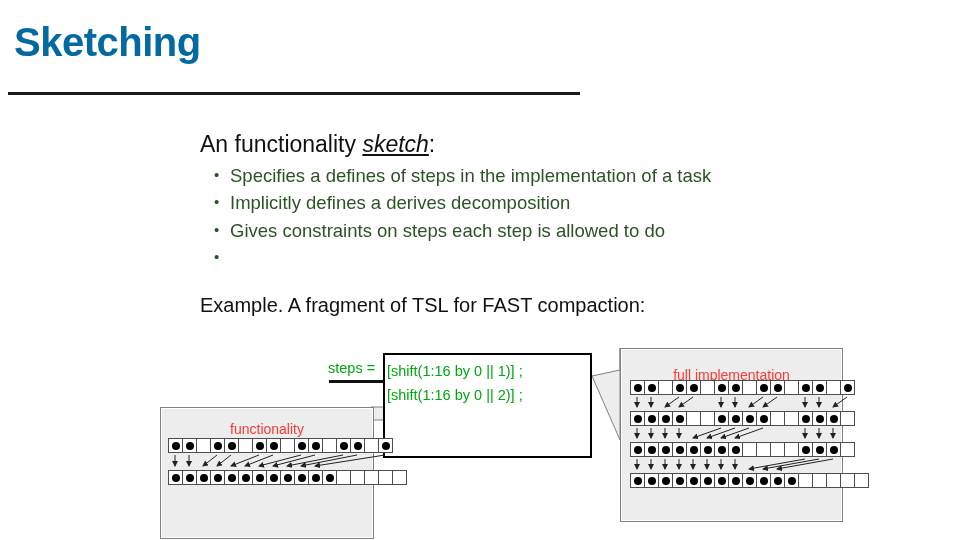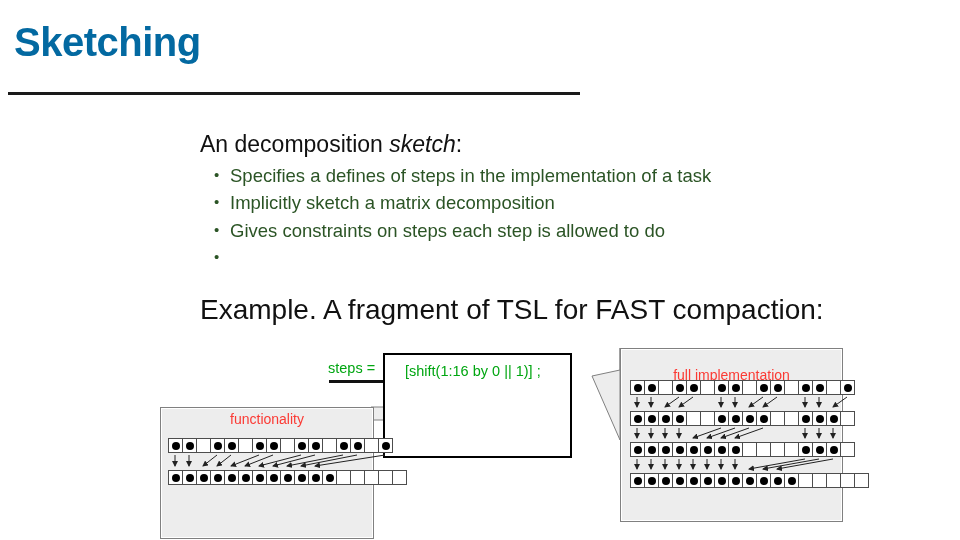--- a/index.html
+++ b/index.html
@@ -40,20 +40,21 @@
   #lead-line {
     position: absolute;
     left: 200px;
     top: 131px;
     font-size: 23px;
     color: #111111;
     white-space: nowrap;
   }
   #lead-line .emph {
     font-style: italic;
+    text-decoration: underline;
   }
 
   #bullet-list {
     position: absolute;
     left: 214px;
     top: 163px;
     width: 730px;
   }
   .bullet-row {
     display: flex;
@@ -71,21 +72,21 @@
     line-height: 1.55;
     color: #2b5425;
   }
   .bullet-text { flex: 1; }
   .bullet-text .cont { display: block; }
 
   #example-line {
     position: absolute;
     left: 200px;
     top: 294px;
-    font-size: 28px;
+    font-size: 20px;
     color: #111111;
     white-space: nowrap;
   }
 
   
   #diagram {
     position: absolute;
     left: 0;
     top: 330px;
     width: 960px;
@@ -111,41 +112,41 @@
     font-size: 14px;
     line-height: 1;
   }
 
   #panel-functionality {
     left: 160px;
     top: 77px;
     width: 212px;
     height: 130px;
   }
-  #panel-functionality .panel-title { top: 4px; }
+  #panel-functionality .panel-title { top: 14px; }
 
   #panel-full {
     left: 620px;
     top: 18px;
     width: 221px;
     height: 172px;
   }
   #panel-full .panel-title { top: 19px; }
 
   
   #code-box {
     position: absolute;
     left: 383px;
     top: 23px;
-    width: 189px;
+    width: 209px;
     height: 105px;
     background: #ffffff;
     border: 2.5px solid #000000;
     box-sizing: border-box;
-    padding: 5px 0 0 20px;
+    padding: 5px 0 0 2px;
   }
   .code-line {
     color: #00a611;
     font-size: 14.5px;
     line-height: 1.63;
     white-space: nowrap;
   }
   #filter-label {
     position: absolute;
     left: 328px;
@@ -186,31 +187,31 @@
     pointer-events: none;
   }
 </style>
 </head>
 <body>
 
 <div id="slide-title">Sketching</div>
 <div id="title-rule"></div>
 
 <div id="lead-line">
-  <span>An decomposition </span><span class="emph">sketch</span><span>:</span>
+  <span>An functionality </span><span class="emph">sketch</span><span>:</span>
 </div>
 
 <div id="bullet-list">
   <div class="bullet-row">
     <span class="bullet-dot">•</span>
     <span class="bullet-text">Specifies a defines of steps in the implementation of a task</span>
   </div>
   <div class="bullet-row">
     <span class="bullet-dot">•</span>
-    <span class="bullet-text">Implicitly sketch a matrix decomposition</span>
+    <span class="bullet-text">Implicitly defines a derives decomposition</span>
   </div>
   <div class="bullet-row">
     <span class="bullet-dot">•</span>
     <span class="bullet-text">Gives constraints on steps each step is allowed to do</span>
   </div>
   <div class="bullet-row">
     <span class="bullet-dot">•</span>
     <span class="bullet-text">
     </span>
   </div>
@@ -233,20 +234,21 @@
     <div class="panel-title">functionality</div>
   </div>
 
   <div class="panel" id="panel-full">
     <div class="panel-title">full implementation</div>
   </div>
 
   <div id="filter-label">steps =</div>
   <div id="code-box">
     <div class="code-line">[shift(1:16 by 0 || 1)] ;</div>
+    <div class="code-line">[shift(1:16 by 0 || 2)] ;</div>
   </div>
 
   <div id="bitrow-host">
       <div class="bitrow" style="left: 168px; top: 108px;">
         <div class="cell on"></div>
         <div class="cell on"></div>
         <div class="cell"></div>
         <div class="cell on"></div>
         <div class="cell on"></div>
         <div class="cell"></div>

